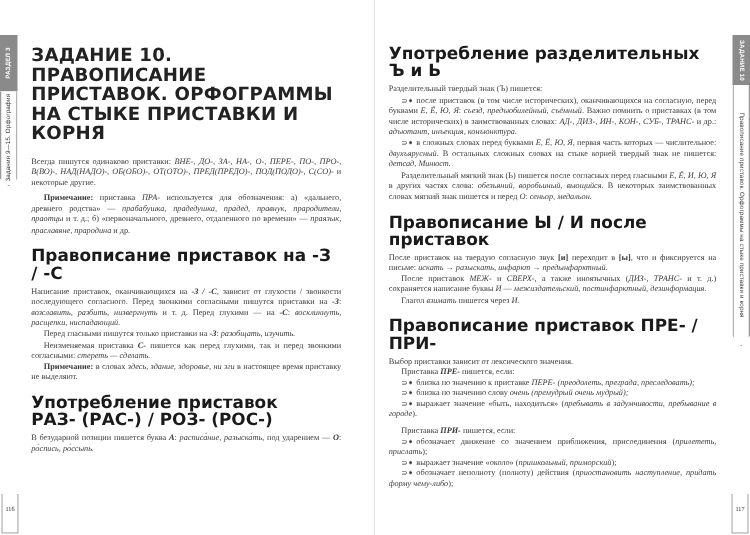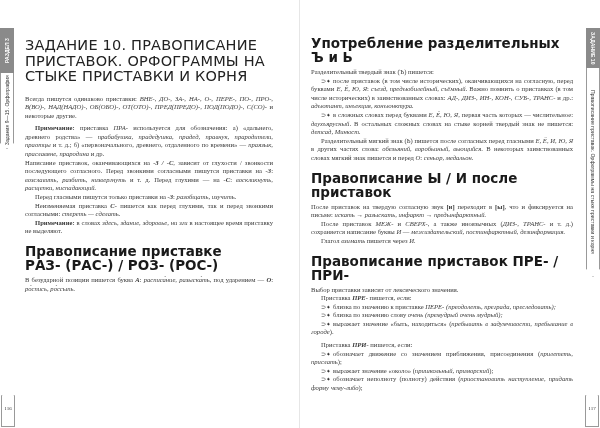--- a/index.html
+++ b/index.html
@@ -23,21 +23,21 @@
   .tab-right .white{height:208px;clip-path:polygon(0 0,100% 0,100% 96%,50% 100%,0 96%);}
 
   .pagenum{position:absolute;width:14px;height:32px;border:1px solid #999;background:#fff;font-size:5px;display:flex;align-items:flex-start;justify-content:center;padding-top:10px;box-sizing:border-box;clip-path:polygon(0 0,50% 12%,100% 0,100% 100%,0 100%);}
   .pagenum.l{left:1px;top:395px;}
   .pagenum.r{right:1px;top:395px;}
 
   .content{position:absolute;}
   .left .content{left:25px;top:38px;width:248px;}
   .right .content{left:11px;top:36px;width:262px;}
 
-  .task-title{font-family:"DejaVu Sans",sans-serif;font-size:14.5px;line-height:15.5px;color:#222;text-transform:uppercase;letter-spacing:0.2px;margin:0 0 10px 0;font-weight:normal;}
+  .task-title{font-family:"DejaVu Sans",sans-serif;font-size:14.5px;line-height:15.5px;color:#222;text-transform:uppercase;letter-spacing:0.2px;margin:0 0 10px 0;font-weight:bold;}
   h2.sec{font-family:"DejaVu Sans",sans-serif;font-weight:bold;font-size:13.5px;line-height:14px;color:#1a1a1a;margin:8px 0 4px 0;}
   p{margin:0;font-size:6.6px;line-height:8.6px;text-align:justify;color:#3a3a3a;}
   p.ind{text-indent:10px;}
   p.gap{margin-top:4px;}
   .it{font-style:italic;}
   .b{font-weight:bold;}
   .bullet{display:block;text-indent:10px;}
   .arrow{font-family:"DejaVu Sans",sans-serif;font-size:6px;margin-right:2px;color:#333;}
 </style>
 </head>
@@ -54,26 +54,27 @@
         <span class="vt">Задания 9—15. Орфография</span>
       </div>
   </div>
 
   <div class="content">
     <h1 class="task-title">ЗАДАНИЕ 10. ПРАВОПИСАНИЕ ПРИСТАВОК. ОРФОГРАММЫ НА СТЫКЕ ПРИСТАВКИ И КОРНЯ</h1>
 
     <p><span>Всегда пишутся одинаково приставки: </span><span class="it">ВНЕ-, ДО-, ЗА-, НА-, О-, ПЕРЕ-, ПО-, ПРО-, В(ВО)-, НАД(НАДО)-, ОБ(ОБО)-, ОТ(ОТО)-, ПРЕД(ПРЕДО)-, ПОД(ПОДО)-, С(СО)-</span><span> и некоторые другие.</span></p>
     <p class="ind gap"><span class="b">Примечание:</span><span> приставка </span><span class="it">ПРА-</span><span> используется для обозначения: а) «дальнего, древнего родства» — </span><span class="it">прабабушка, прадедушка, прадед, правнук, прародители, праотцы</span><span> и т. д.; б) «первоначального, древнего, отдаленного по времени» — </span><span class="it">праязык, праславяне, прародина</span><span> и др.</span></p>
 
+    <h2 class="sec">Правописание приставок на -З / -С</h2>
     <p><span>Написание приставок, оканчивающихся на </span><span class="it b">-З / -С</span><span>, зависит от глухости / звонкости последующего согласного. Перед звонкими согласными пишутся приставки на </span><span class="it b">-З</span><span>: </span><span class="it">возславить, разбить, низвергнуть</span><span> и т. д. Перед глухими — на </span><span class="it b">-С</span><span>: </span><span class="it">воскликнуть, расщепки, ниспадающий.</span></p>
     <p class="ind"><span>Перед гласными пишутся только приставки на </span><span class="it b">-З</span><span>: </span><span class="it">разобщать, изучить.</span></p>
     <p class="ind"><span>Неизменяемая приставка </span><span class="it b">С-</span><span> пишется как перед глухими, так и перед звонкими согласными: </span><span class="it">стереть — сделать.</span></p>
     <p class="ind"><span class="b">Примечание:</span><span> в словах </span><span class="it">здесь, здание, здоровье, ни зги</span><span> в настоящее время приставку не выделяют.</span></p>
 
-    <h2 class="sec"><span>Правописание приставке</span><br><span>РАЗ- (РАС-) / РОЗ- (РОС-)</span></h2>
+    <h2 class="sec"><span>Употребление приставок</span><br><span>РАЗ- (РАС-) / РОЗ- (РОС-)</span></h2>
     <p><span>В безударной позиции пишется буква </span><span class="it b">А</span><span>: </span><span class="it">расписа́ние, разыска́ть</span><span>, под ударением — </span><span class="it b">О</span><span>: </span><span class="it">ро́спись, ро́ссыпь.</span></p>
   </div>
 
   <div class="pagenum l">116</div>
 </div>
 
 <div class="page right">
   <div class="content">
     <h2 class="sec" style="margin-top:0">Употребление разделительных Ъ и Ь</h2>
     <p>Разделительный твердый знак (Ъ) пишется:</p>

